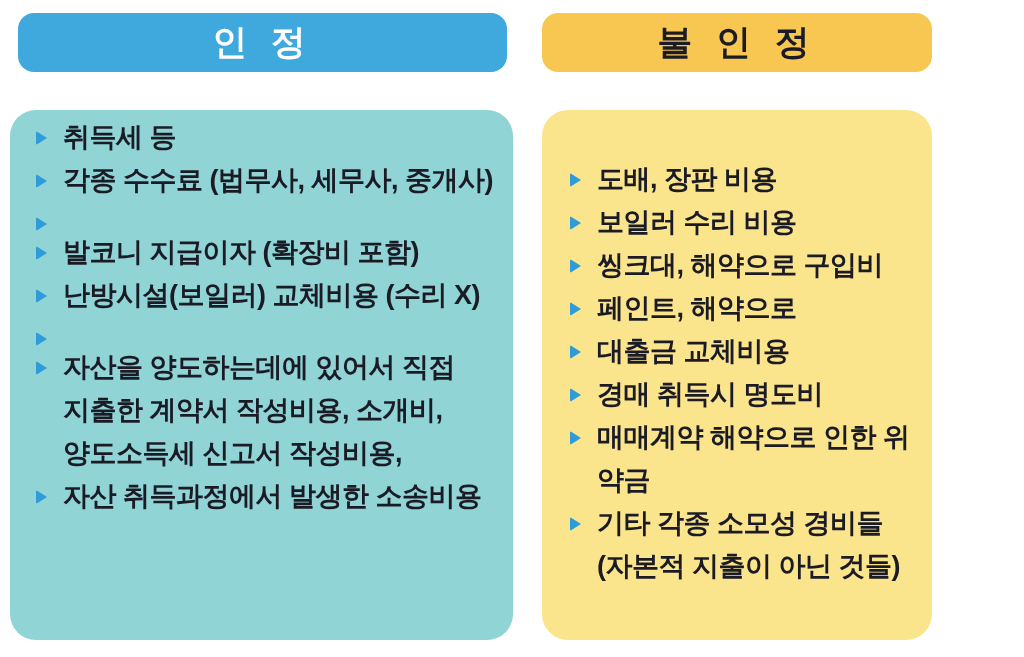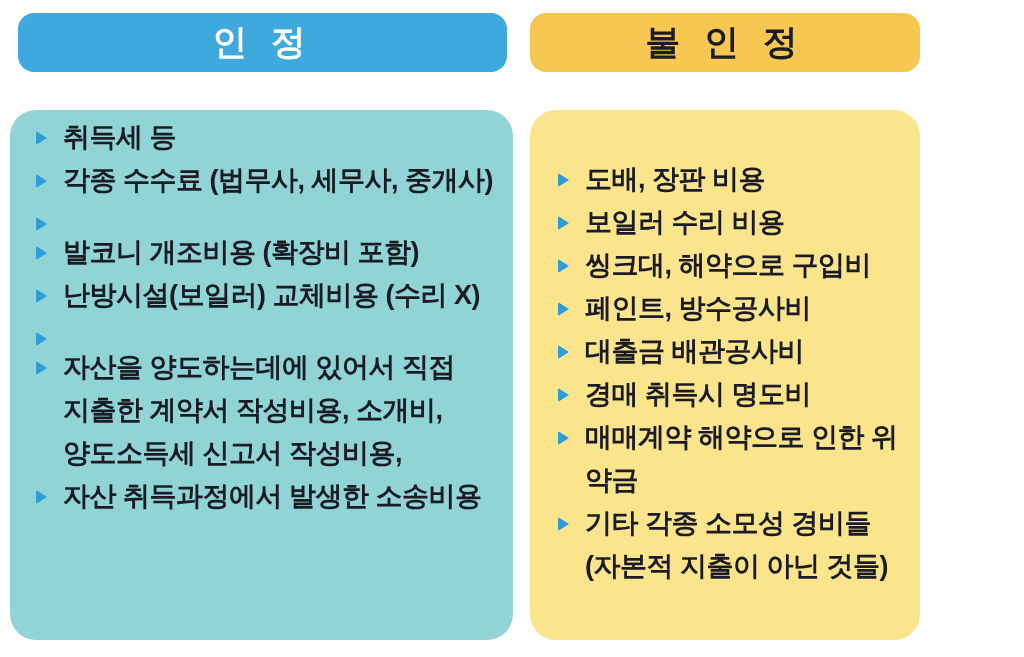--- a/index.html
+++ b/index.html
@@ -13,21 +13,21 @@
     --bullet:#2E9CD9;
     --page-bg:#FFFFFF;
   }
   html,body{margin:0;padding:0;background:var(--page-bg);}
   .stage{
     position:relative;width:1024px;height:657px;background:var(--page-bg);
     font-family:"Liberation Sans", sans-serif;color:var(--body-text);overflow:hidden;
   }
   .col{position:absolute;top:13px;}
   .col.left{left:10px;width:503px;}
-  .col.right{left:530px;width:390px;}
+  .col.right{left:542px;width:390px;}
   .hdr{
     height:59px;border-radius:16px;display:flex;align-items:center;justify-content:center;
     font-size:35px;font-weight:700;letter-spacing:7px;
   }
   .col.left .hdr{background:var(--accepted-header-bg);color:var(--accepted-header-text);margin:0 6px 0 8px;}
   .col.right .hdr{background:var(--rejected-header-bg);color:var(--rejected-header-text);}
   .panel{
     margin-top:38px;border-radius:26px;height:530px;box-sizing:border-box;
   }
   .col.left .panel{background:var(--accepted-panel-bg);padding:6px 10px 18px 24px;}
@@ -65,21 +65,21 @@
         </li>
         <li class="item">
           <span class="bullet"></span>
           <span class="txt">각종 수수료 (법무사, 세무사, 중개사)</span>
         </li>
         <li class="item">
           <span class="bullet"></span>
         </li>
         <li class="item">
           <span class="bullet"></span>
-          <span class="txt">발코니 개조비용 (확장비 포함)</span>
+          <span class="txt">발코니 지급이자 (확장비 포함)</span>
         </li>
         <li class="item">
           <span class="bullet"></span>
           <span class="txt">난방시설(보일러) 교체비용 (수리 X)</span>
         </li>
         <li class="item">
           <span class="bullet"></span>
         </li>
         <li class="item">
           <span class="bullet"></span>
@@ -109,25 +109,25 @@
         <li class="item">
           <span class="bullet"></span>
           <span class="txt">보일러 수리 비용</span>
         </li>
         <li class="item">
           <span class="bullet"></span>
           <span class="txt">씽크대, 해약으로 구입비</span>
         </li>
         <li class="item">
           <span class="bullet"></span>
-          <span class="txt">페인트, 방수공사비</span>
+          <span class="txt">페인트, 해약으로</span>
         </li>
         <li class="item">
           <span class="bullet"></span>
-          <span class="txt">대출금 배관공사비</span>
+          <span class="txt">대출금 교체비용</span>
         </li>
         <li class="item">
           <span class="bullet"></span>
           <span class="txt">경매 취득시 명도비</span>
         </li>
         <li class="item">
           <span class="bullet"></span>
           <span class="txt">매매계약 해약으로 인한 위약금</span>
         </li>
         <li class="item">

